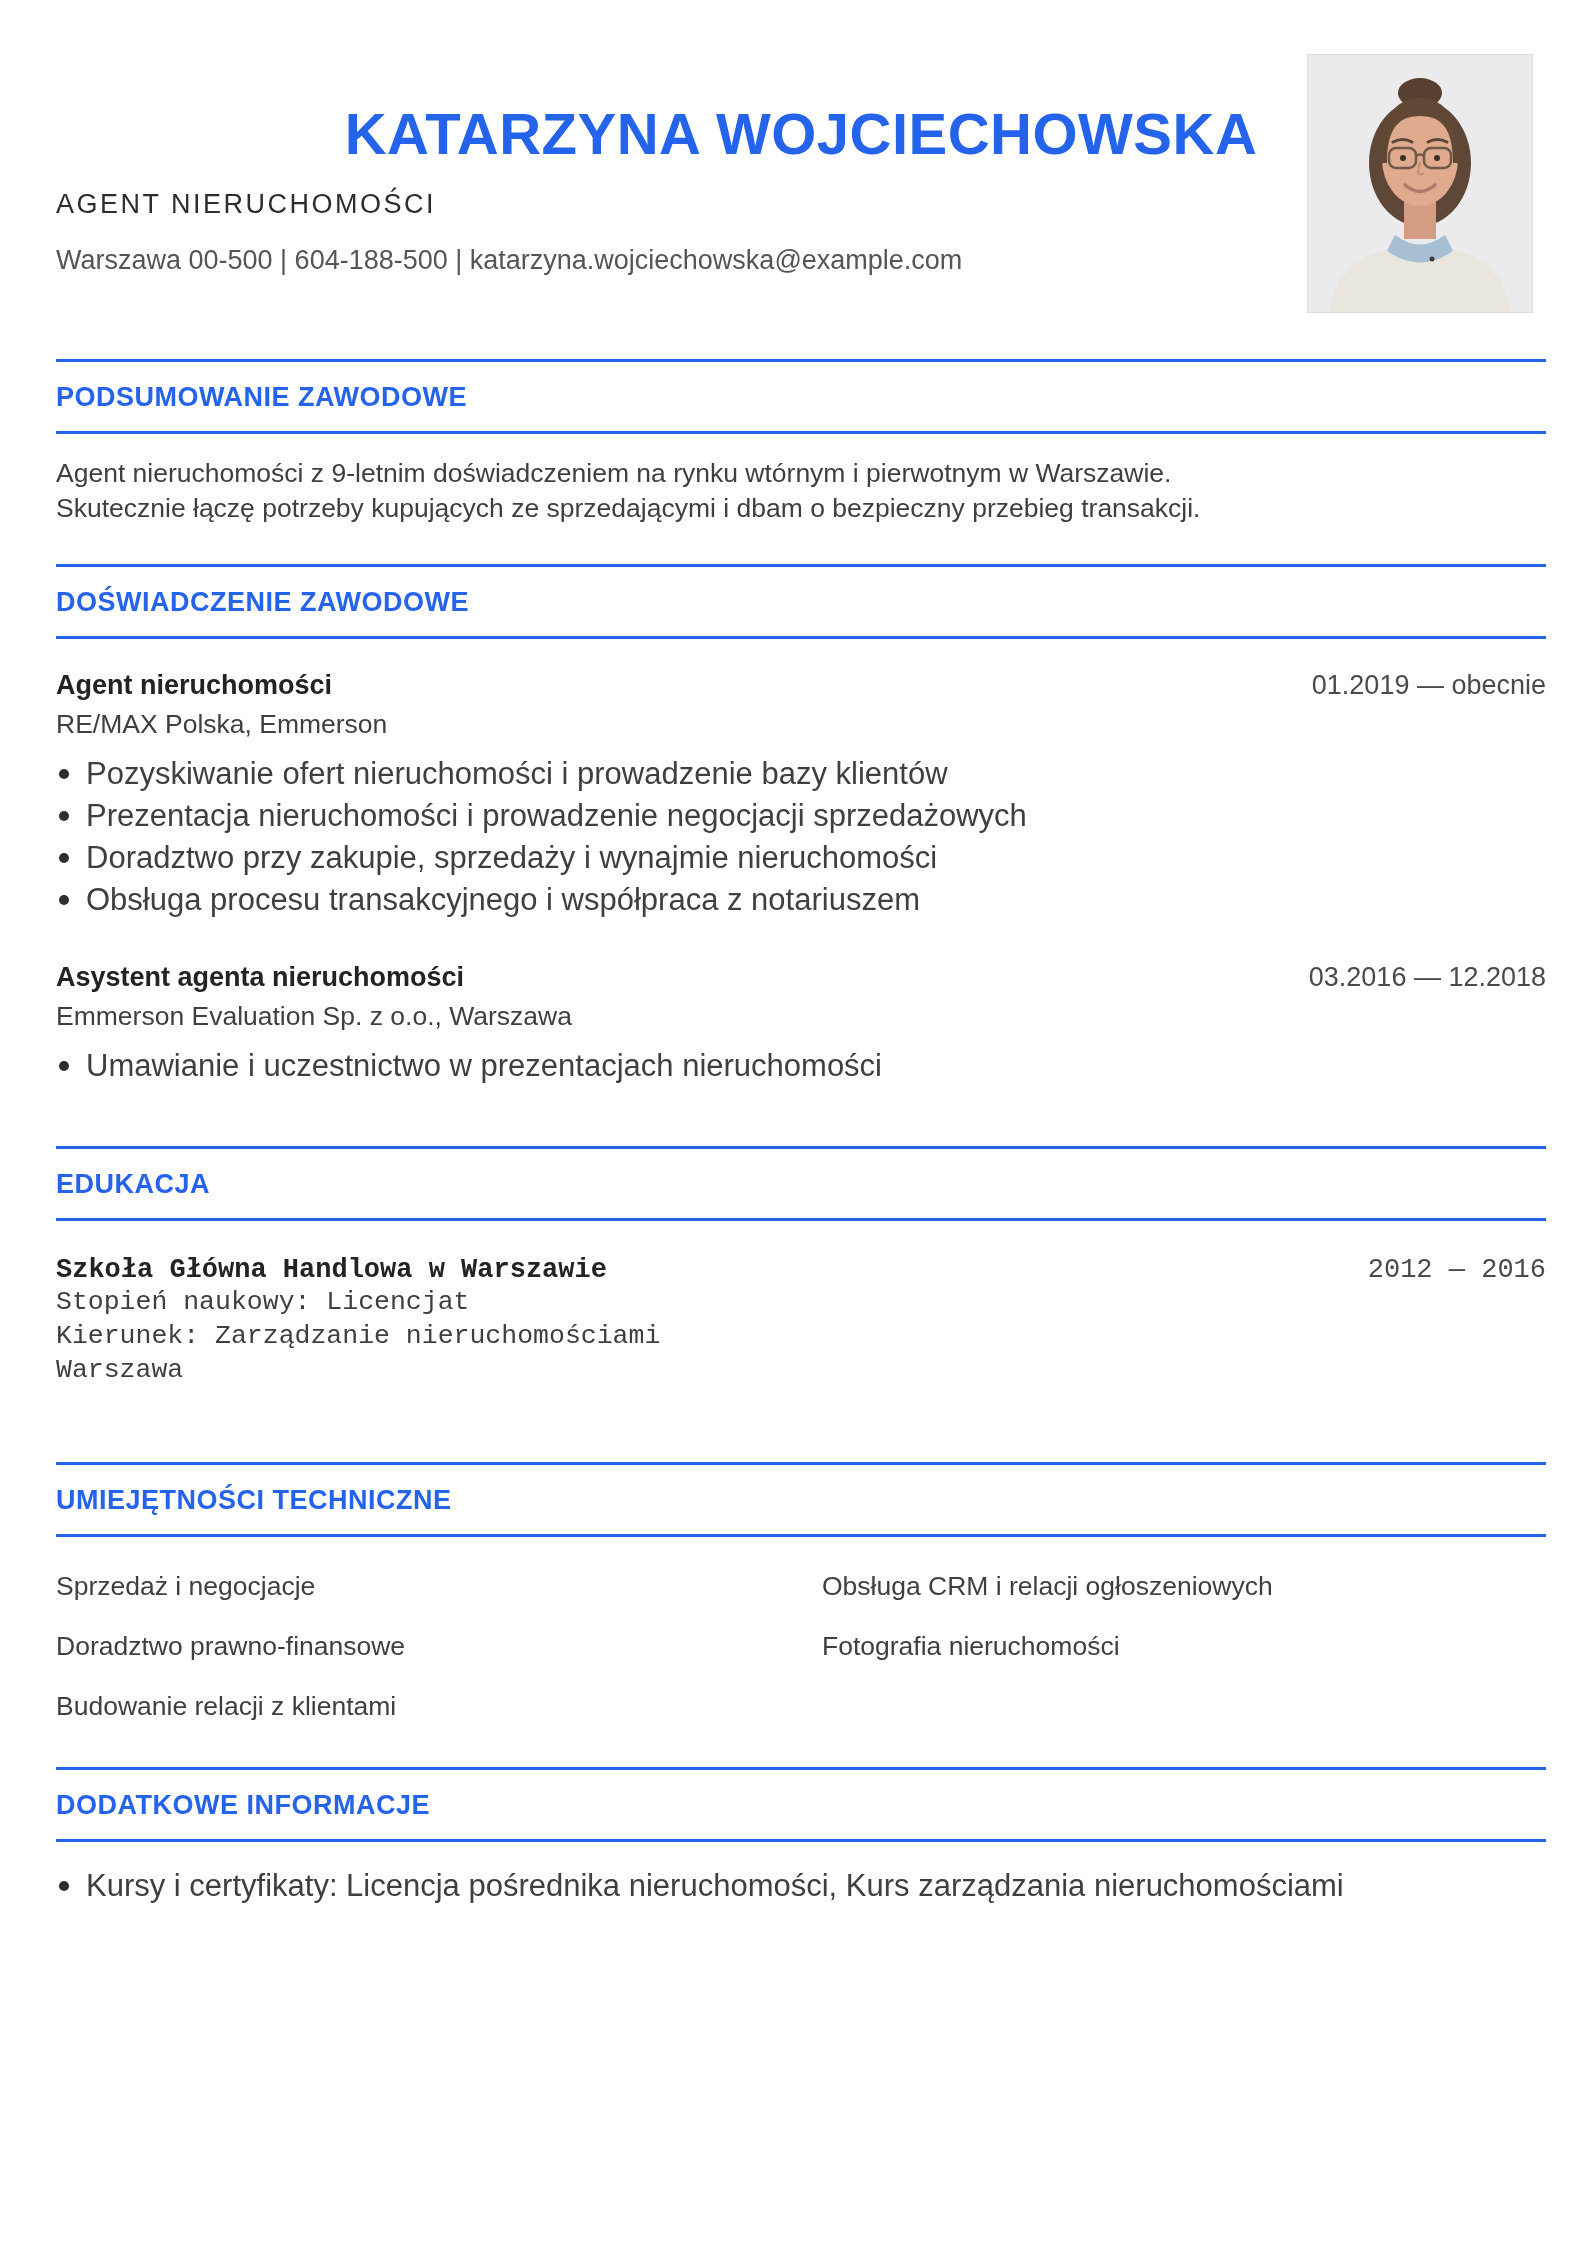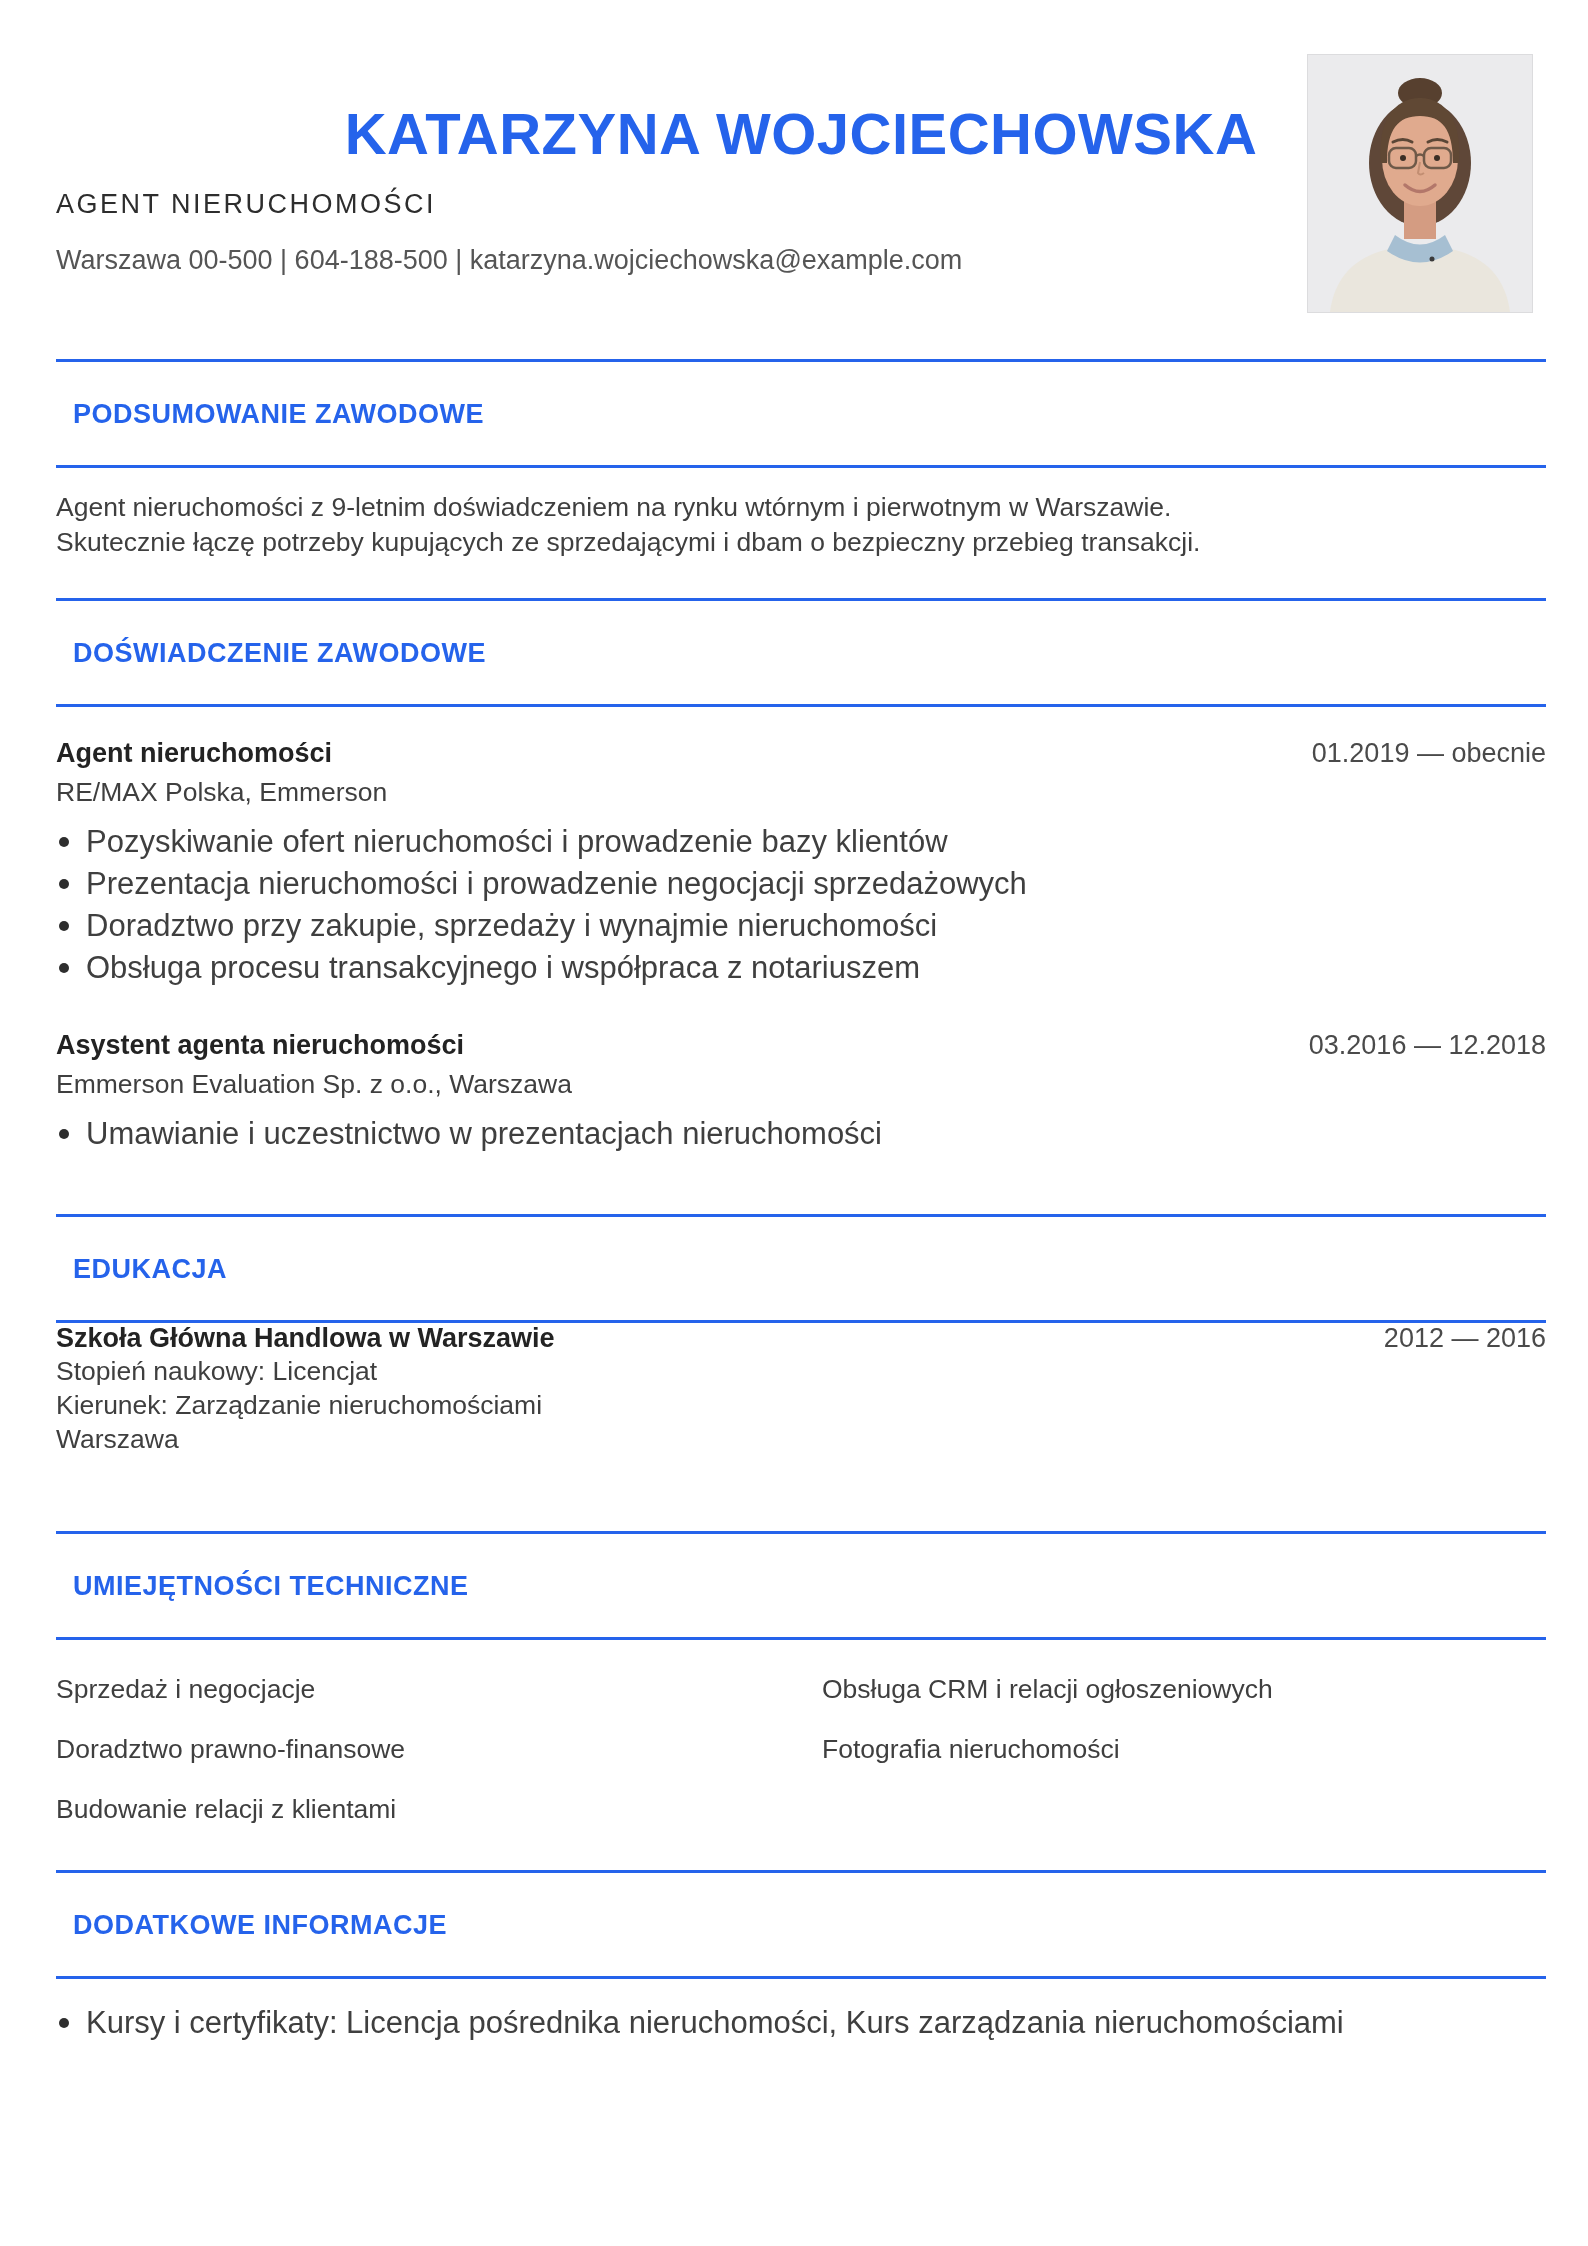--- a/index.html
+++ b/index.html
@@ -59,21 +59,21 @@
     outline:1px solid #dcdcde;
     background:#ebebed;
   }
   
   .sec-head{
     border-top:3px solid var(--accent);
     border-bottom:3px solid var(--accent);
     padding:20px 0 18px 0;
   }
   .sec-head h2{
-    margin:17px;
+    margin:0;
     font-size:27px;
     font-weight:bold;
     letter-spacing:0.5px;
     color:var(--accent);
   }
   
   .sec-summary .sec-head{margin-top:45px;}
   .summary-text{
     margin-top:22px;
     font-size:26.5px;
@@ -121,21 +121,21 @@
   .dot{
     flex:none;
     width:10px;
     height:10px;
     border-radius:50%;
     background:#2e2e2e;
     margin:9px 17px 0 3px;
   }
   
   .sec-education .sec-head{margin-top:66px;}
-  .edu-block{}
+  .edu-block{margin-top:34px;font-family:Liberation Mono, monospace;}
   .edu-line{
     font-size:26.5px;
     line-height:34px;
     color:var(--text);
   }
   
   .sec-skills .sec-head{margin-top:75px;}
   .skills-grid{
     margin-top:32px;
     display:grid;

